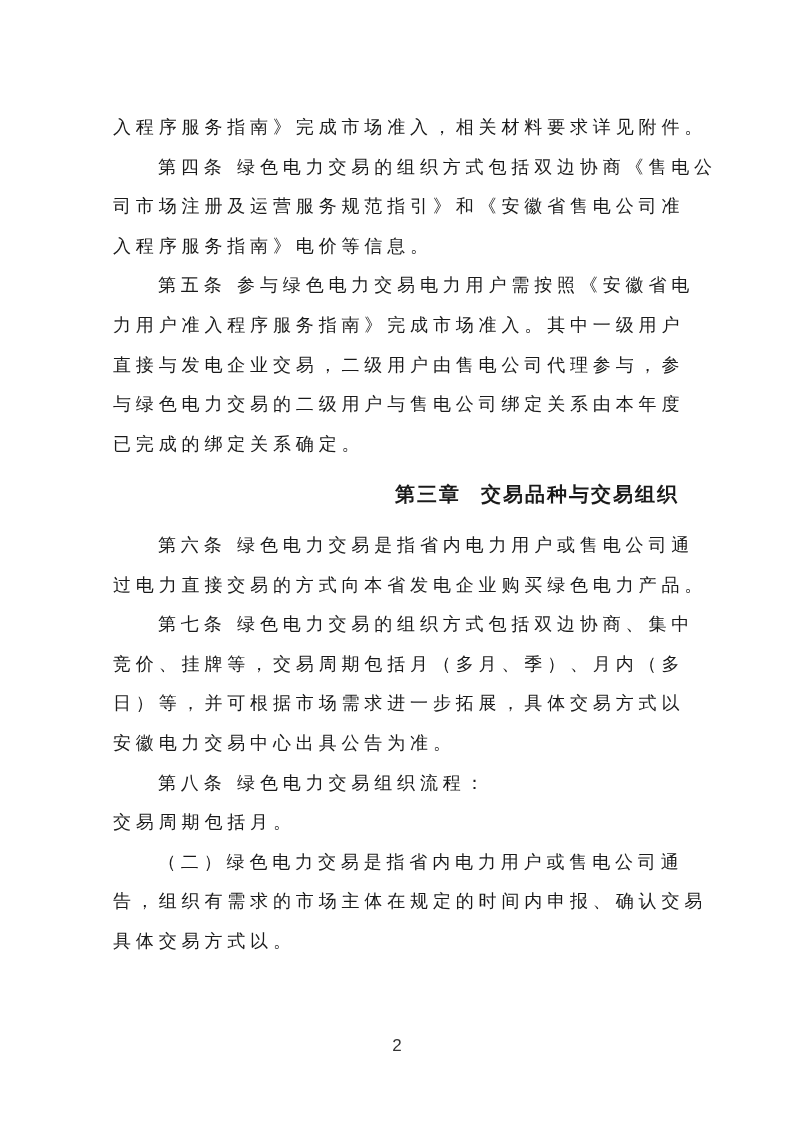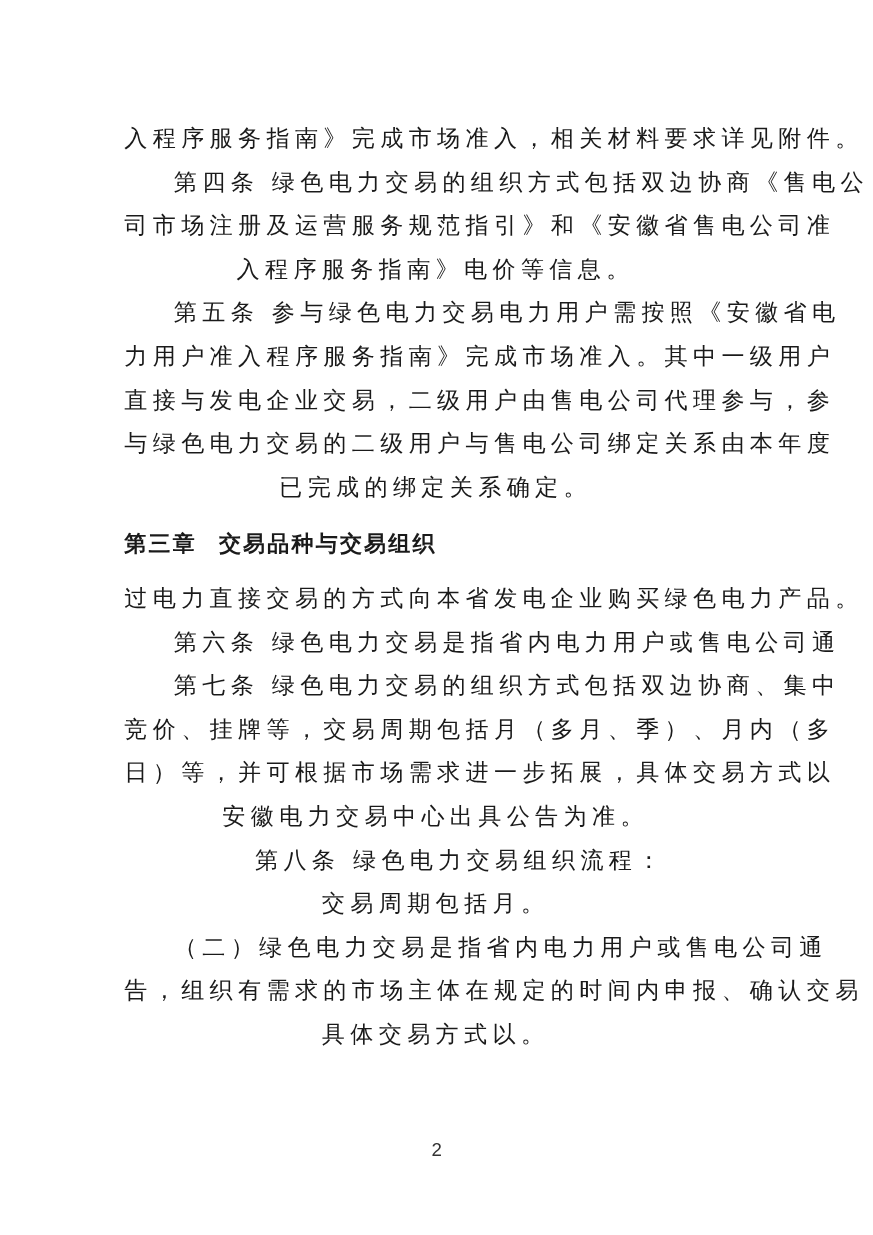--- a/index.html
+++ b/index.html
@@ -17,34 +17,33 @@
     }
     .page {
       position: absolute;
       left: 113px;
       top: 107px;
       width: 566px;
     }
     .line {
       height: 39.6px;
       line-height: 39.6px;
-      font-size: 21px;
+      font-size: 18px;
       letter-spacing: 4.85px;
       white-space: nowrap;
-      text-align: center;
     }
     .indent {
       padding-left: 45px;
     }
     .chapter {
       height: 39.6px;
       line-height: 39.6px;
       font-size: 20px;
       font-weight: bold;
-      text-align: left;
+      text-align: right;
       letter-spacing: 2px;
       margin-top: 12px;
       margin-bottom: 10px;
       font-family: "DejaVu Sans", "Liberation Sans", sans-serif;
     }
     .chapter .gap {
       display: inline-block;
       width: 20px;
     }
     .page-number {
@@ -79,22 +78,22 @@
     <div class="line">直接与发电企业交易，二级用户由售电公司代理参与，参</div>
     <div class="line">与绿色电力交易的二级用户与售电公司绑定关系由本年度</div>
     <div class="line">已完成的绑定关系确定。</div>
   </div>
 
   <div class="chapter">
     <span>第三章</span><span class="gap"></span><span>交易品种与交易组织</span>
   </div>
 
   <div>
+    <div class="line indent">第六条 绿色电力交易是指省内电力用户或售电公司通</div>
     <div class="line">过电力直接交易的方式向本省发电企业购买绿色电力产品。</div>
-    <div class="line indent">第六条 绿色电力交易是指省内电力用户或售电公司通</div>
   </div>
 
   <div>
     <div class="line indent">第七条 绿色电力交易的组织方式包括双边协商、集中</div>
     <div class="line">竞价、挂牌等，交易周期包括月（多月、季）、月内（多</div>
     <div class="line">日）等，并可根据市场需求进一步拓展，具体交易方式以</div>
     <div class="line">安徽电力交易中心出具公告为准。</div>
   </div>
 
   <div>

